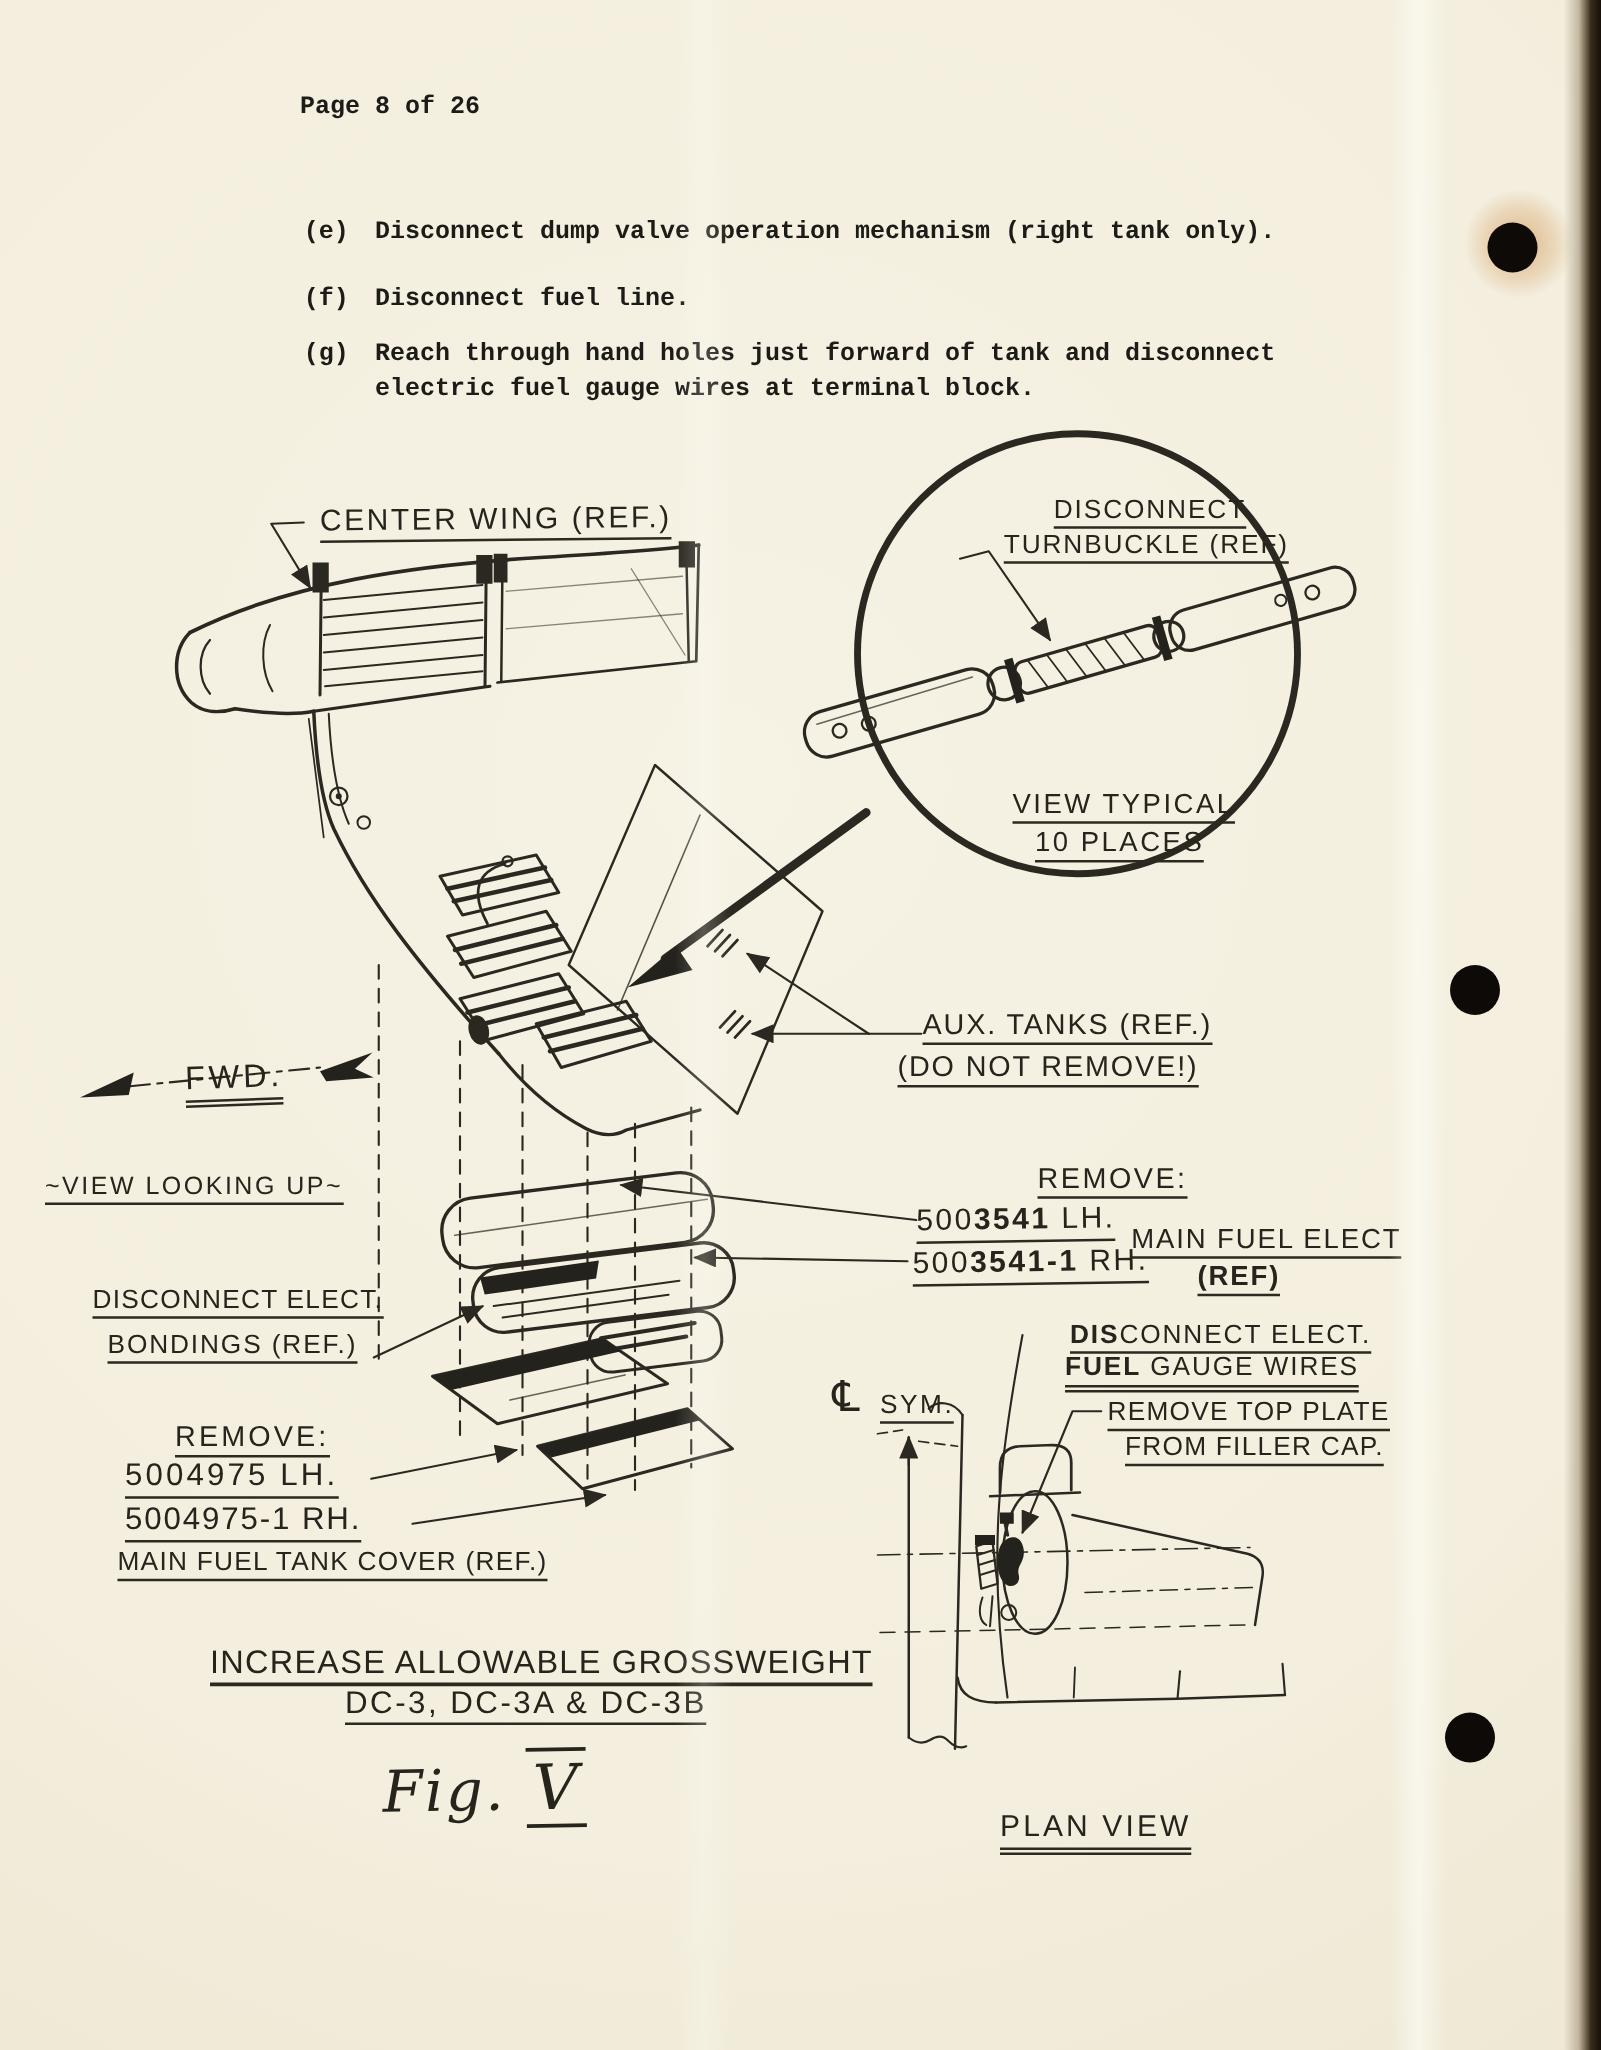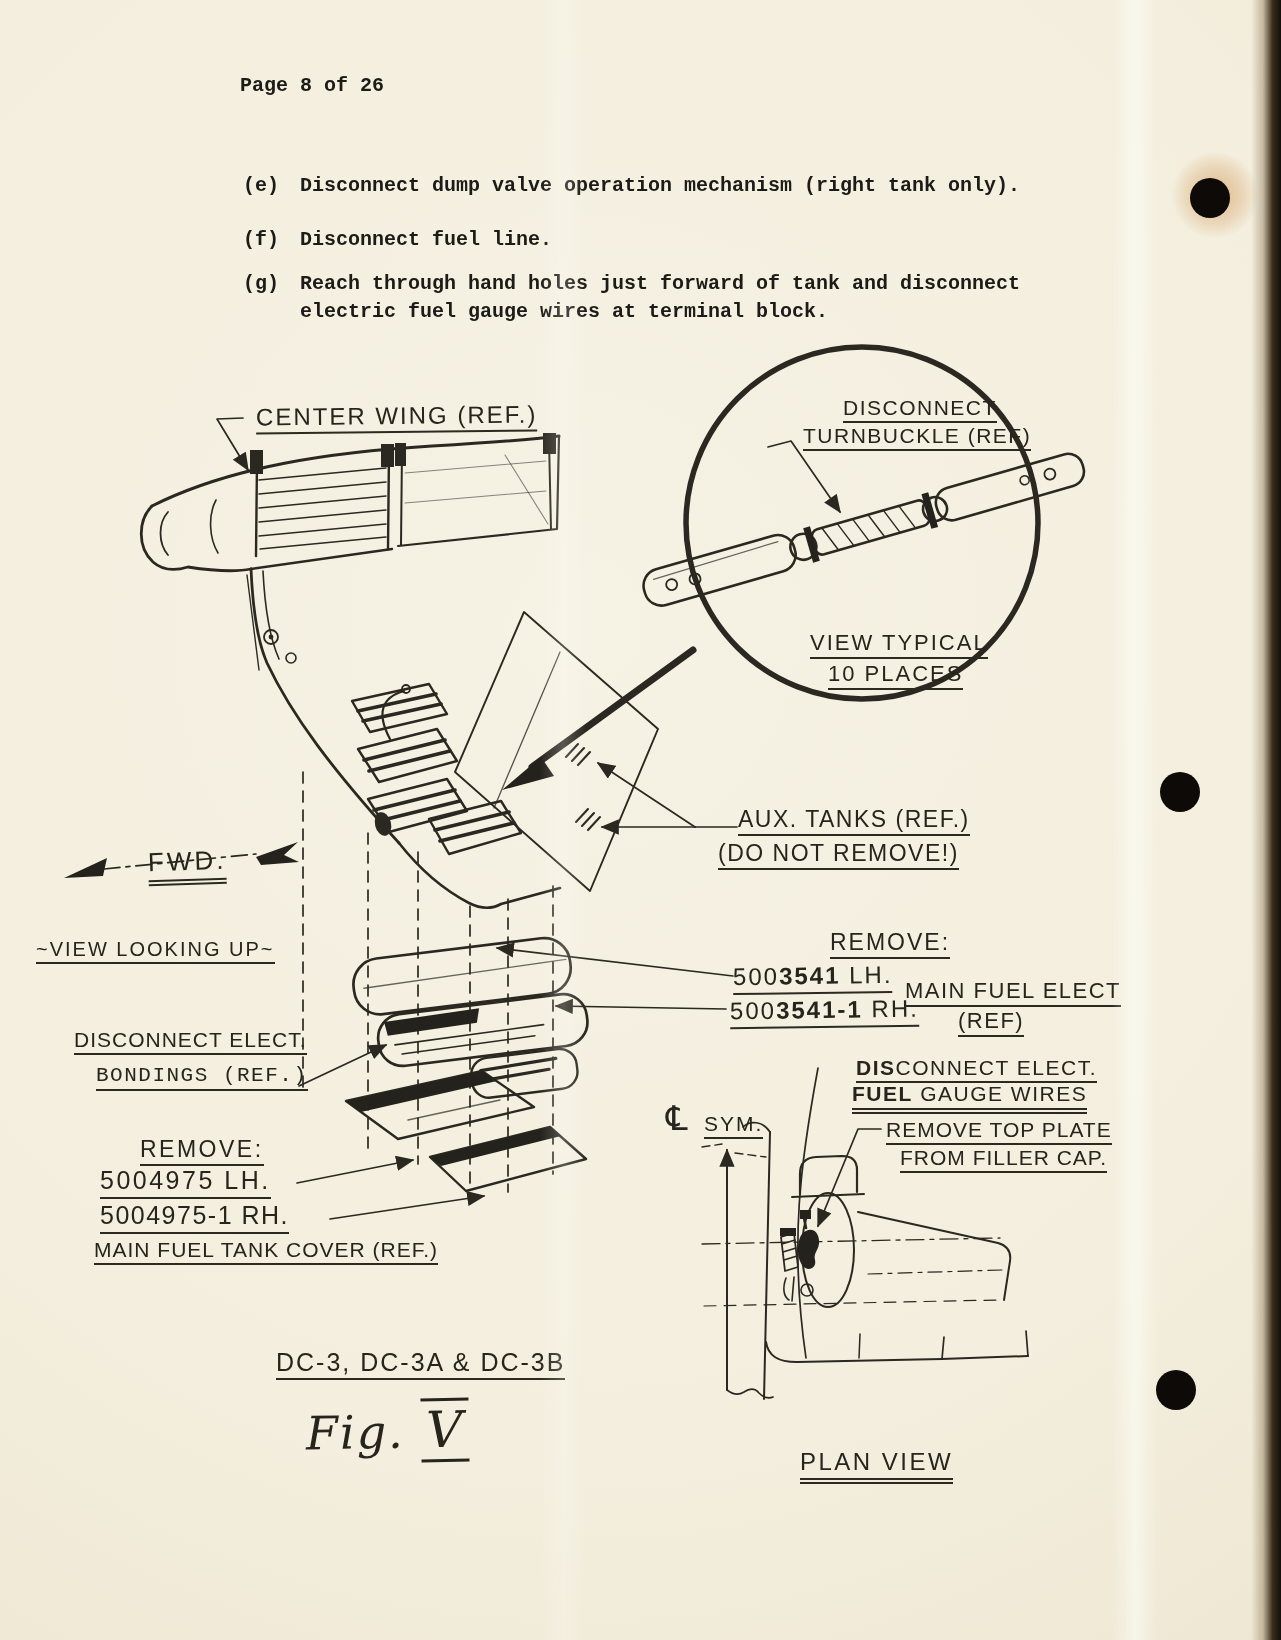--- a/index.html
+++ b/index.html
@@ -216,39 +216,40 @@
   <div class="hand" style="left:718px;top:840px;font-size:23px;letter-spacing:1.5px;"><span class="u">(DO NOT REMOVE!)</span></div>
 
   <div class="hand" style="left:148px;top:846px;font-size:26px;letter-spacing:3px;transform:rotate(-2deg);"><span class="uu">FWD.</span></div>
 
   <div class="hand" style="left:36px;top:938px;font-size:20px;"><span class="u">~VIEW LOOKING UP~</span></div>
 
   <div class="hand" style="left:830px;top:929px;font-size:23px;"><span class="u">REMOVE:</span></div>
   <div class="hand" style="left:733px;top:962px;font-size:24px;transform:rotate(-0.8deg);"><span class="ud"><span>500</span><span class="b">3541</span><span> LH.</span></span></div>
   <div class="hand" style="left:730px;top:996px;font-size:24px;transform:rotate(-0.8deg);"><span class="ud"><span>500</span><span class="b">3541-1</span><span> RH.</span></span></div>
   <div class="hand" style="left:905px;top:978px;font-size:22px;letter-spacing:1.5px;"><span class="u">MAIN FUEL ELECT</span></div>
-  <div class="hand" style="left:958px;top:1008px;font-size:22px;letter-spacing:1.5px;"><span class="u">(REF)</span></div>
+  <div class="hand" style="left:958px;top:1008px;font-size:22px;letter-spacing:1.5px;font-weight:bold;"><span class="u">(REF)</span></div>
 
   <div class="hand" style="left:74px;top:1028px;font-size:21px;letter-spacing:1px;"><span class="u">DISCONNECT ELECT.</span></div>
-  <div class="hand" style="left:96px;top:1064px;font-size:21px;letter-spacing:1.5px;font-family:Liberation Mono, monospace;"><span class="u">BONDINGS (REF.)</span></div>
+  <div class="hand" style="left:86px;top:1064px;font-size:21px;letter-spacing:1.5px;"><span class="u">BONDINGS (REF.)</span></div>
 
   <div class="hand" style="left:140px;top:1136px;font-size:23px;letter-spacing:2.5px;"><span class="u">REMOVE:</span></div>
   <div class="hand" style="left:100px;top:1166px;font-size:25px;letter-spacing:2.5px;"><span class="ud">5004975 LH.</span></div>
   <div class="hand" style="left:100px;top:1201px;font-size:25px;letter-spacing:1.5px;"><span class="ud">5004975-1 RH.</span></div>
   <div class="hand" style="left:94px;top:1238px;font-size:21px;letter-spacing:1px;"><span class="u">MAIN FUEL TANK COVER (REF.)</span></div>
 
   <div class="hand" style="left:856px;top:1056px;font-size:21px;letter-spacing:1.5px;"><span class="u"><span class="b">DIS</span><span>CONNECT ELECT.</span></span></div>
   <div class="hand" style="left:852px;top:1082px;font-size:21px;letter-spacing:1.5px;"><span class="uu"><span class="b">FUEL</span><span> GAUGE WIRES</span></span></div>
 
   <div class="hand" style="left:666px;top:1098px;font-size:34px;letter-spacing:0;"><span class="clglyph">℄</span></div>
   <div class="hand" style="left:704px;top:1112px;font-size:21px;"><span class="u">SYM.</span></div>
 
   <div class="hand" style="left:886px;top:1118px;font-size:21px;letter-spacing:1px;"><span class="u">REMOVE TOP PLATE</span></div>
   <div class="hand" style="left:888px;top:1146px;font-size:21px;letter-spacing:1px;margin-left:12px;"><span class="u">FROM FILLER CAP.</span></div>
 
+  <div class="hand" style="left:168px;top:1314px;font-size:26px;letter-spacing:1px;"><span class="u" style="border-bottom-width:3px;">INCREASE ALLOWABLE GROSSWEIGHT</span></div>
   <div class="hand" style="left:276px;top:1348px;font-size:25px;letter-spacing:2px;"><span class="u">DC-3, DC-3A &amp; DC-3B</span></div>
 
   <div class="hand fig" style="left:306px;top:1402px;font-size:46px;letter-spacing:2px;transform:rotate(-1deg);">
     <span>Fig.</span>
     <span class="roman" style="font-size:50px;">V</span>
   </div>
 
   <div class="hand" style="left:800px;top:1448px;font-size:24px;letter-spacing:2.5px;"><span class="uu">PLAN VIEW</span></div>
 
   <div class="sheen" style="left:1112px;"></div>

